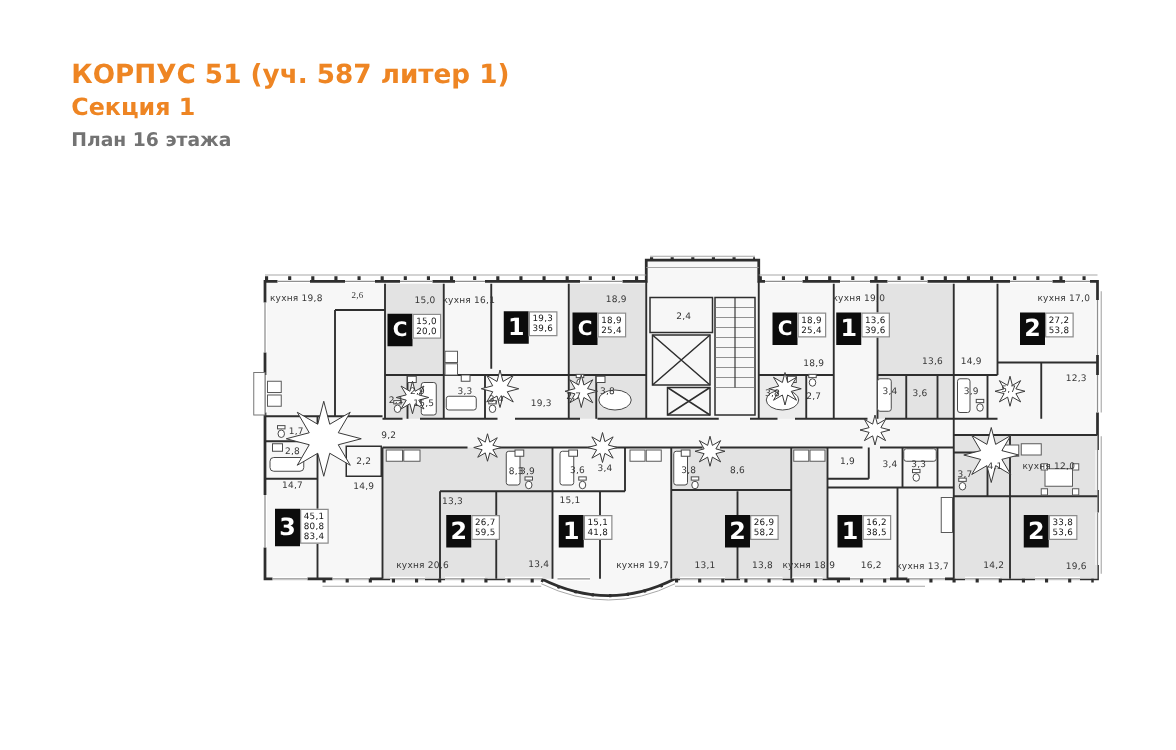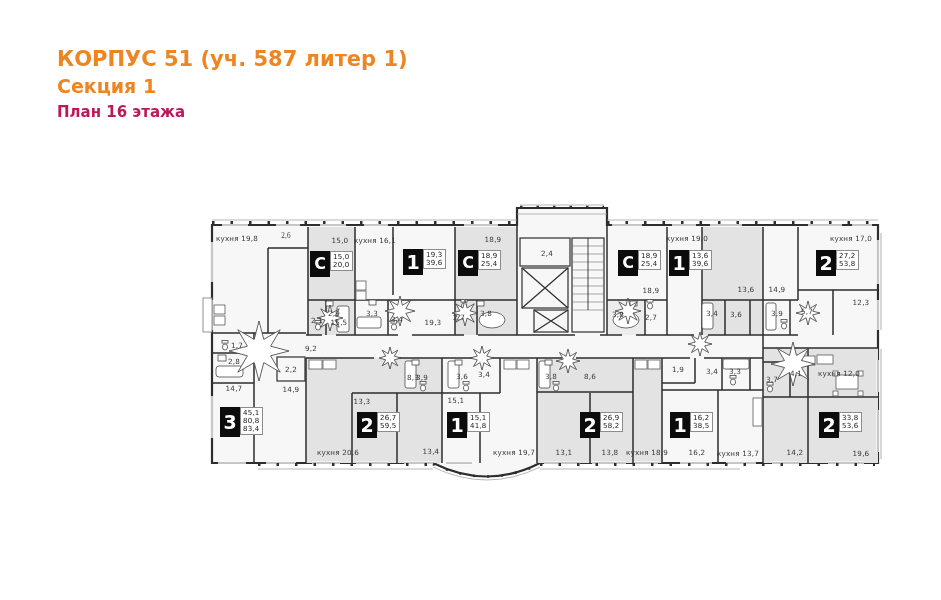--- a/index.html
+++ b/index.html
@@ -3,21 +3,21 @@
 <meta charset="utf-8">
 <style>
   html,body{margin:0;padding:0;}
   body{
     width:941px;height:600px;position:relative;overflow:hidden;
     background:#ffffff;font-family:"DejaVu Sans","Liberation Sans",sans-serif;
   }
   .header{position:absolute;left:57px;top:44px;}
   .h-title{font-size:21px;font-weight:700;line-height:1.45;}
   .h-sub{font-size:19px;font-weight:700;line-height:1.35;}
-  .h-plan{font-size:15px;font-weight:700;color:#be185d;margin-top:3px;}
+  .h-plan{font-size:15px;font-weight:700;color:#737373;margin-top:3px;}
   .plan{position:absolute;left:0;top:0;width:941px;height:440px;}
   .plan svg{position:absolute;left:0;top:0;}
   .rlabel{
     position:absolute;transform:translate(-50%,-50%);
     font-size:7.2px;color:#373737;white-space:nowrap;letter-spacing:.2px;
   }
   .badge{position:absolute;display:flex;align-items:flex-start;}
   .badge-num{
     background:#0c0c0c;color:#fff;width:20px;display:flex;align-items:center;
     justify-content:center;font-weight:700;line-height:1;

